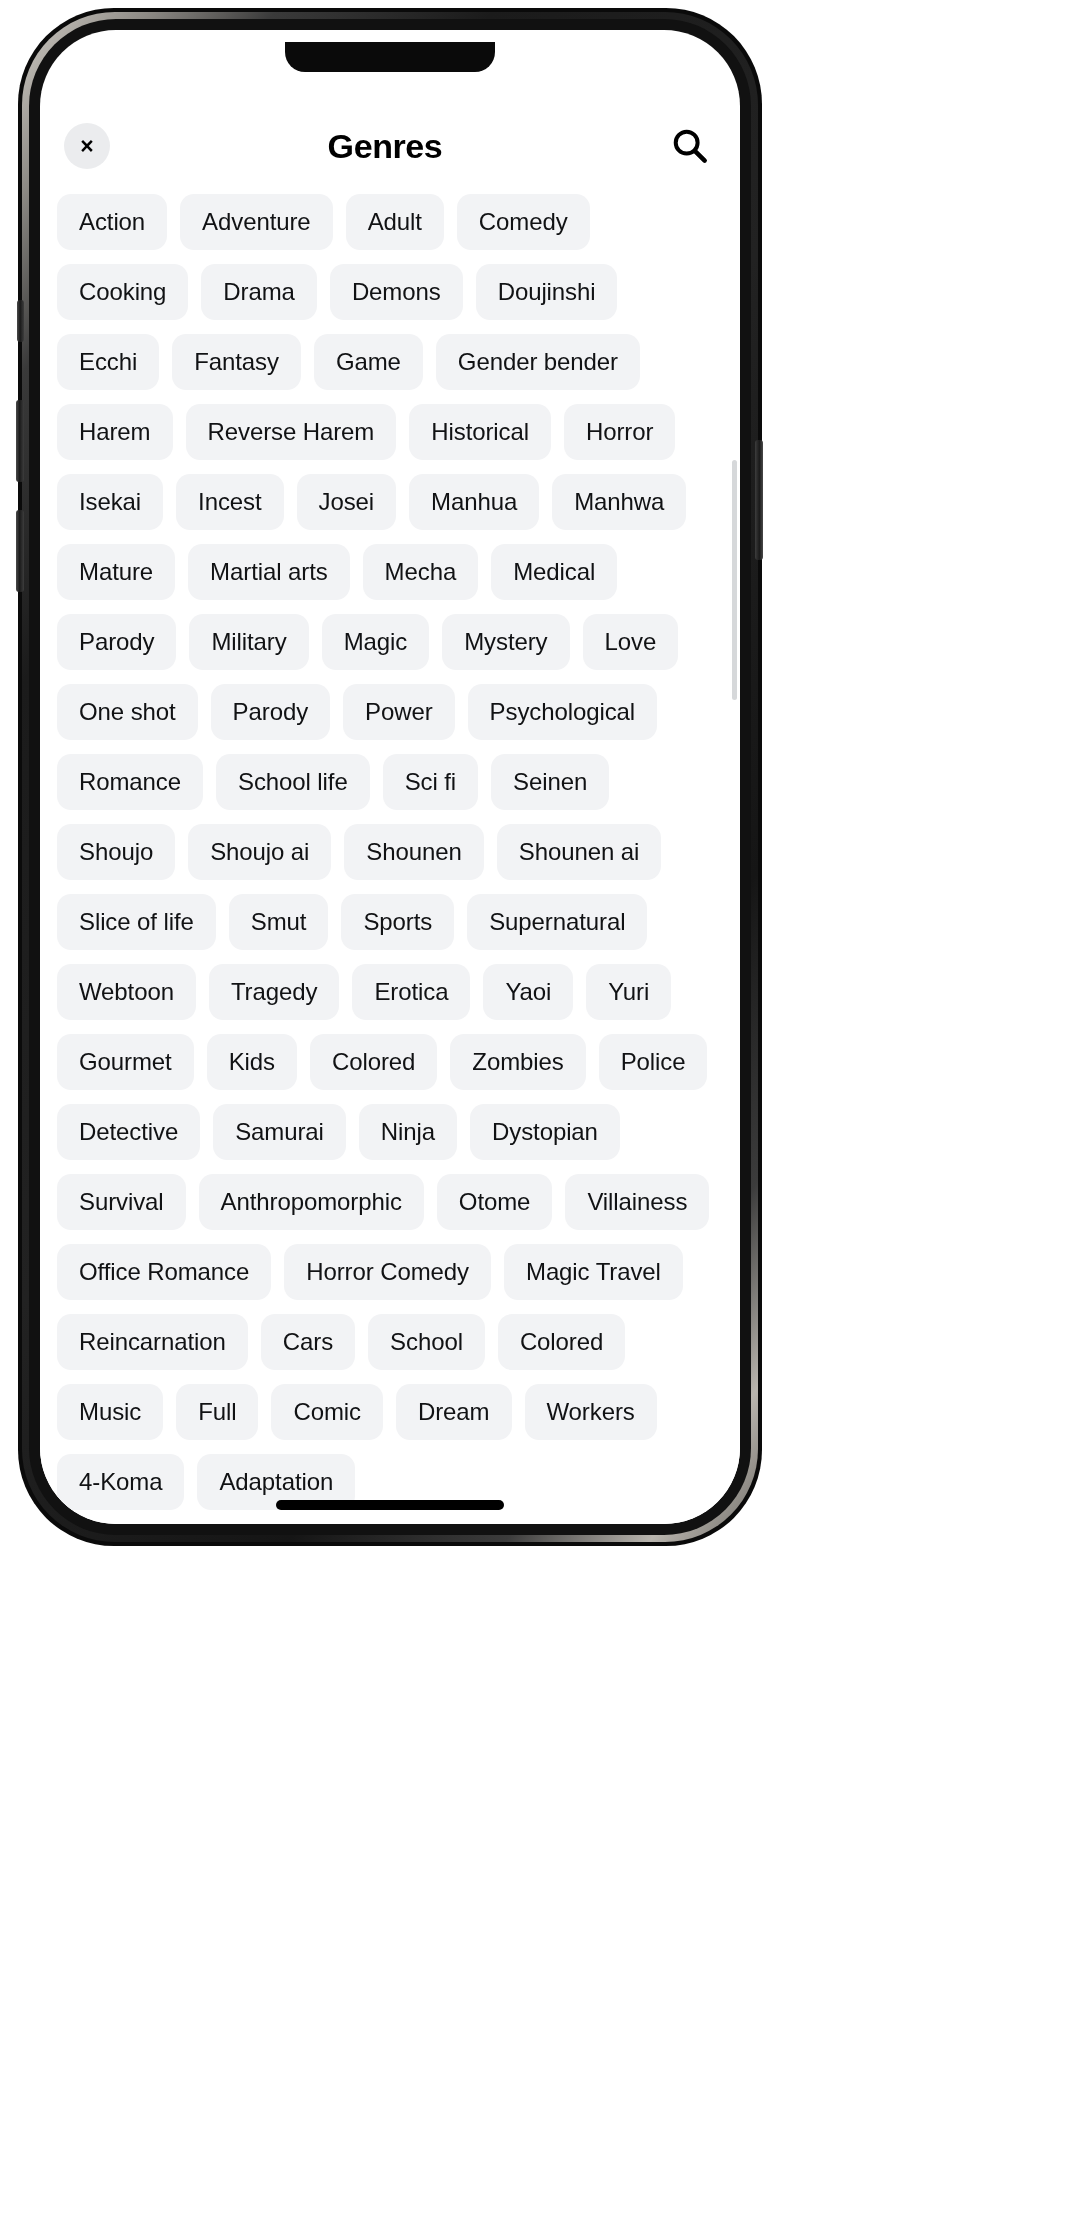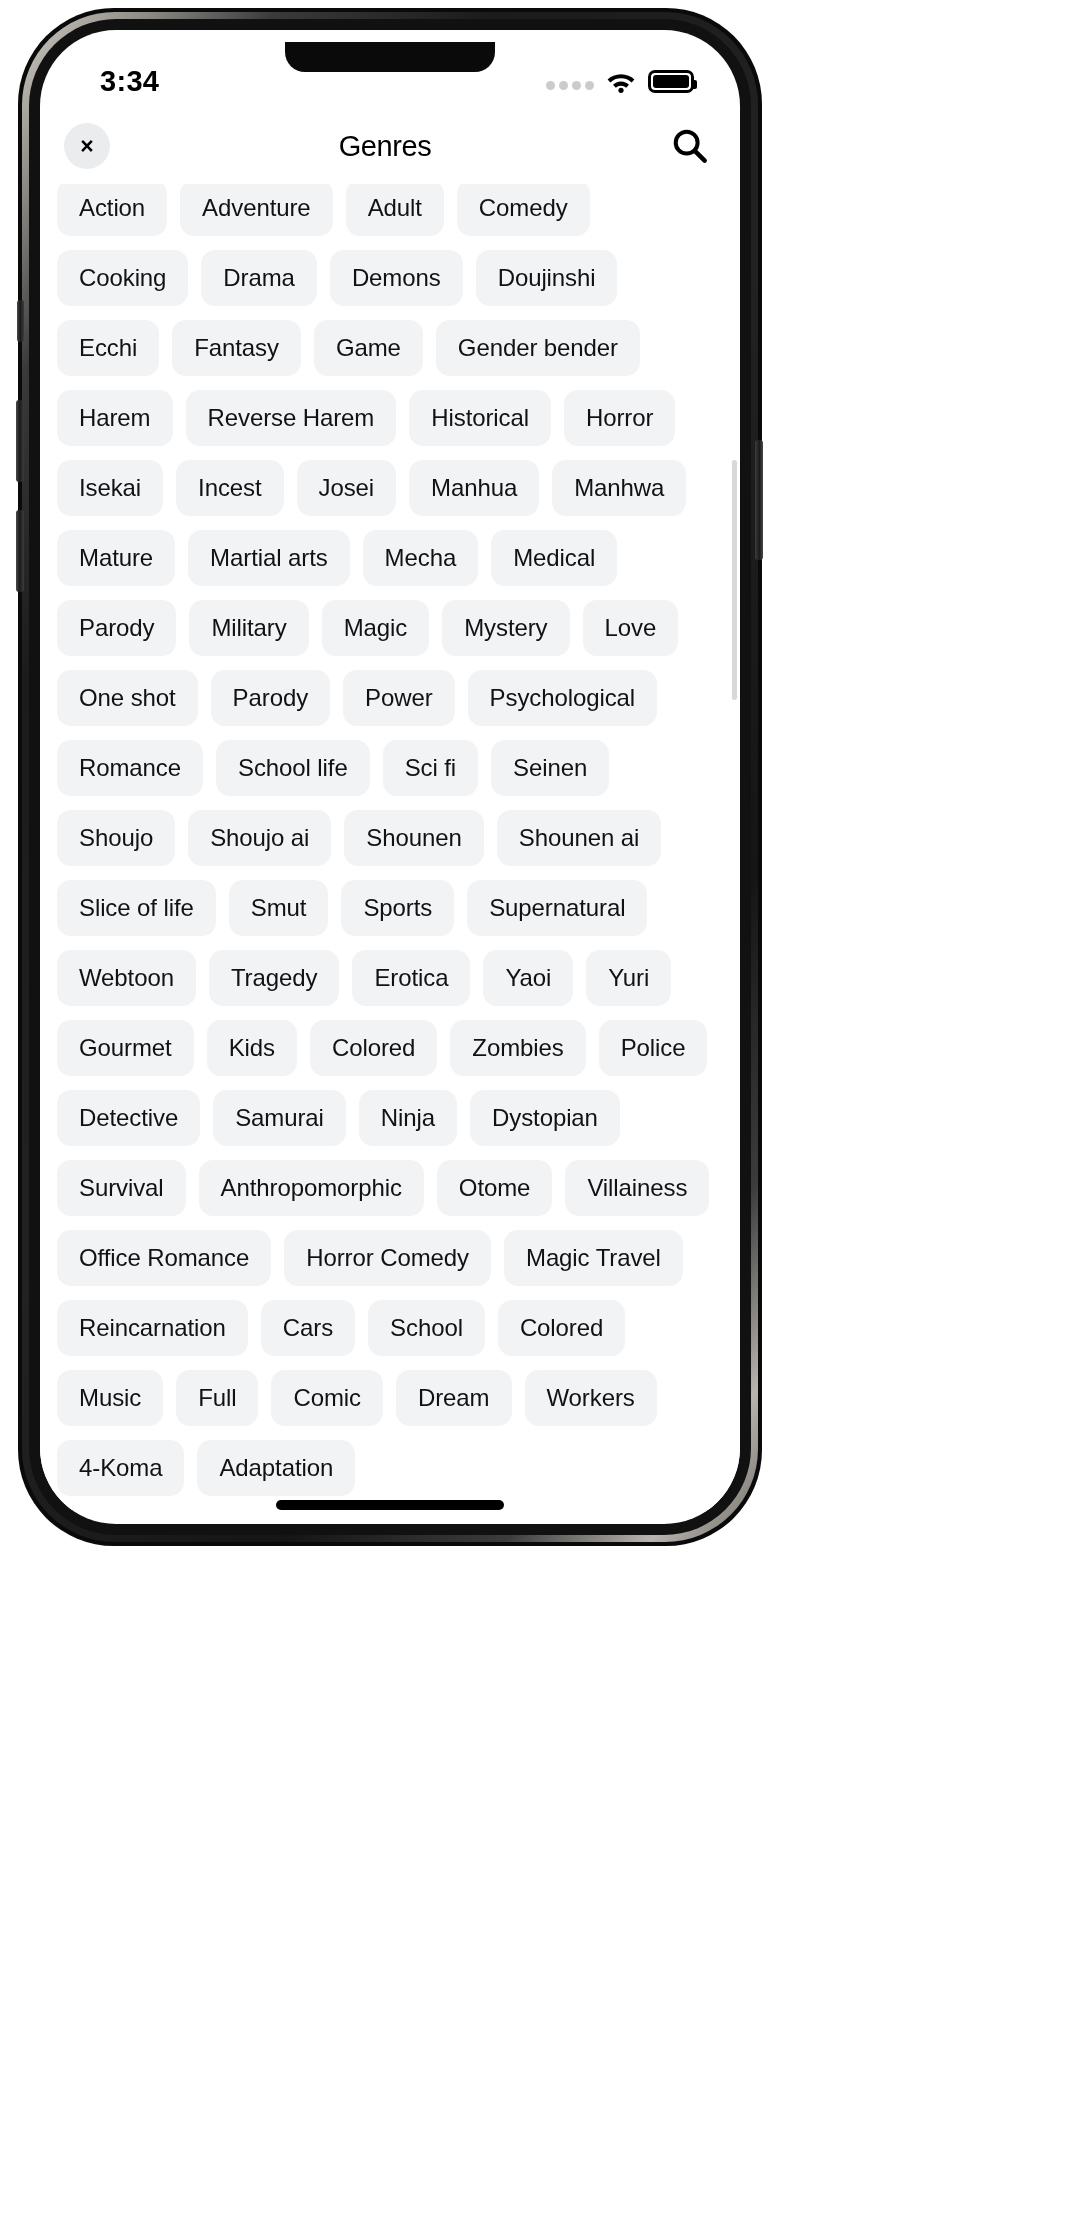--- a/index.html
+++ b/index.html
@@ -108,33 +108,33 @@
   }
   .close-btn {
     width: 46px; height: 46px; border-radius: 50%;
     background: #ebecee;
     display: flex; align-items: center; justify-content: center;
     flex: 0 0 auto; cursor: pointer;
   }
   .close-btn span { font-size: 23px; font-weight: 700; line-height: 1; color: #000; }
   .appbar-title {
     flex: 1 1 auto; text-align: center;
-    font-size: 29px; font-weight: 400; color: #000;
+    font-size: 34px; font-weight: 700; color: #000;
     letter-spacing: -0.4px;
     margin-left: -6px;
   }
   .search-btn {
     width: 48px; height: 48px;
     display: flex; align-items: center; justify-content: center;
     flex: 0 0 auto; cursor: pointer;
   }
 
   
   .content {
-    position: absolute; left: 0; top: 140px;
+    position: absolute; left: 0; top: 154px;
     width: 700px; height: 1340px;
     overflow: hidden;
     background: #fff;
   }
   .chips {
     display: flex; flex-wrap: wrap;
     align-content: flex-start;
     padding: 10px 17px 0 17px;
     gap: 14px 13px;
   }
@@ -183,39 +183,20 @@
 
   <div class="btn-side btn-silent"></div>
   <div class="btn-side btn-volup"></div>
   <div class="btn-side btn-voldn"></div>
   <div class="btn-side btn-power"></div>
 
   <div class="phone-screen">
 
     <div class="notch"></div>
 
-    <div class="statusbar">
-      <div class="status-time">3:34</div>
-      <div class="status-right">
-        <div class="sig-dots">
-          <i></i>
-            <i></i>
-            <i></i>
-            <i></i>
-        </div>
-        <svg class="wifi-ic" viewBox="0 0 30 22">
-          <path d="M15 3.2C9.6 3.2 4.9 5.3 1.6 8.5l2.8 2.9C7 8.9 10.8 7.3 15 7.3s8 1.6 10.6 4.1l2.8-2.9C25.1 5.3 20.4 3.2 15 3.2z" fill="#000"></path>
-          <path d="M15 10.6c-3.2 0-6 1.3-8 3.2l2.8 2.9c1.4-1.3 3.2-2 5.2-2s3.8.7 5.2 2l2.8-2.9c-2-1.9-4.8-3.2-8-3.2z" fill="#000"></path>
-          <circle cx="15" cy="19.3" r="2.6" fill="#000"></circle>
-        </svg>
-        <div class="batt">
-            <i style="width:100%"></i>
-          </div>
-      </div>
-    </div>
 
     <div class="appbar">
       <div class="close-btn">
         <span>×</span>
       </div>
       <div class="appbar-title">Genres</div>
       <div class="search-btn">
         <svg viewBox="0 0 30 30" width="40" height="40">
           <circle cx="12.5" cy="12.5" r="8.2" fill="none" stroke="#000" stroke-width="3"></circle>
           <line x1="18.6" y1="18.6" x2="26" y2="26" stroke="#000" stroke-width="3.4" stroke-linecap="round"></line>

